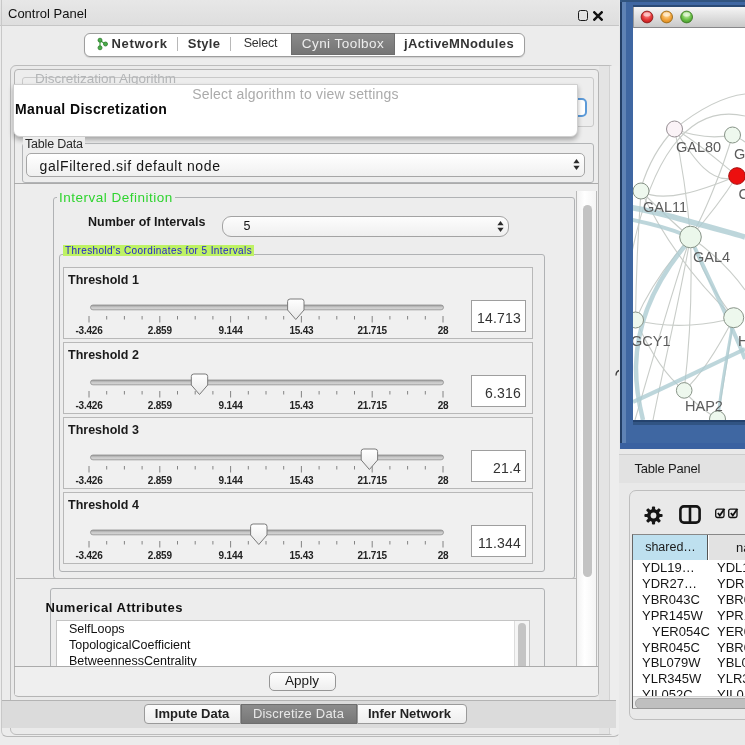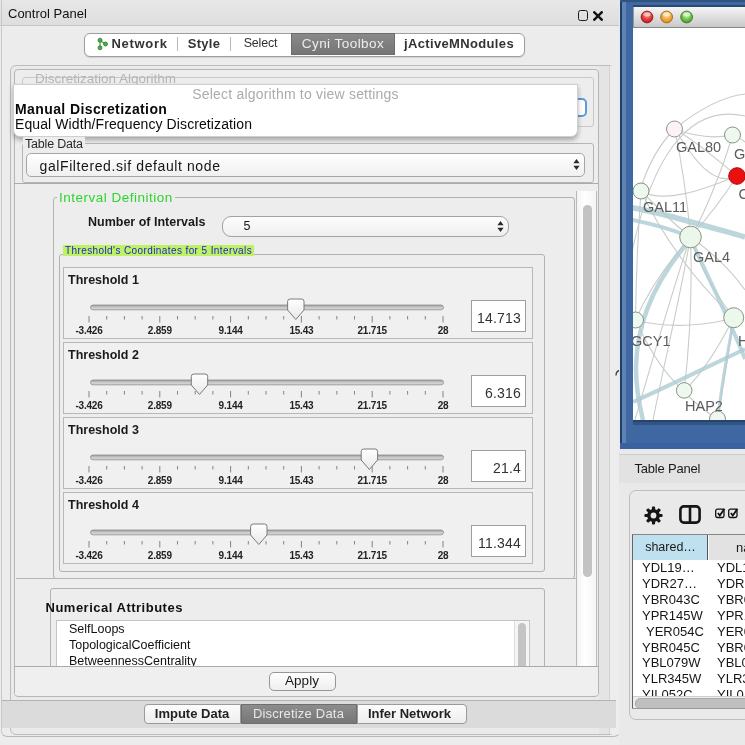--- a/index.html
+++ b/index.html
@@ -49,21 +49,20 @@
     </svg>
 
   <div class="abs" style="left:22px;top:77px;width:570px;height:48px;border:1px solid #c9c9c9;border-radius:3px;"></div>
   <div class="abs" style="left:35px;top:70.5px;font-size:13.5px;color:#b3b5b7;">Discretization Algorithm</div>
 
   <div class="abs" style="left:560px;top:98px;width:27px;height:19px;border:2.6px solid #5c9ad8;border-radius:5px;background:#fff;box-sizing:border-box;"></div>
 
   <div class="abs" style="left:13px;top:84px;width:565px;height:53px;background:#fff;border:1px solid #cfcfcf;border-radius:0 0 7px 7px;box-shadow:0 3px 5px rgba(0,0,0,0.3);box-sizing:border-box;"></div>
   <div class="abs" style="left:13px;top:86px;width:565px;text-align:center;font-size:14px;letter-spacing:0.2px;color:#ababab;">Select algorithm to view settings</div>
   <div class="abs" style="left:15px;top:101px;font-size:14px;font-weight:bold;letter-spacing:0.4px;color:#0a0a0a;">Manual Discretization</div>
-  <div class="abs" style="left:15px;top:115.5px;font-size:14px;letter-spacing:0.1px;color:#0a0a0a;">Equal Width/Frequency Discretization</div>
 
   <div class="abs" style="left:22px;top:142.5px;width:570px;height:38px;border:1px solid #b2b4b6;border-radius:3px;"></div>
   <div class="abs" style="left:23px;top:137px;background:#ededed;padding:0 2px;font-size:12.5px;letter-spacing:-0.2px;color:#2a2a2a;">Table Data</div>
   <div class="abs" style="left:25.5px;top:153px;width:559px;height:24px;background:linear-gradient(#ffffff,#f0f0f0);border:1px solid #a6a6a6;border-radius:5px;box-sizing:border-box;"></div>
   <div class="abs" style="left:39.5px;top:158px;font-size:14px;letter-spacing:0.6px;color:#151515;">galFiltered.sif default node</div>
   <svg class="abs" style="left:572.5px;top:159px;" width="7" height="11" viewBox="0 0 7 11">
     <path d="M3.5 0 L6.6 4.2 L0.4 4.2 Z" fill="#2a2a2a"></path>
       <path d="M3.5 11 L6.6 6.8 L0.4 6.8 Z" fill="#2a2a2a"></path>
   </svg>
 
@@ -445,21 +444,21 @@
     <div style="position:absolute;left:103px;top:5px;font-size:13px;color:#1a1a1a;">na</div>
     <div style="position:absolute;left:0;top:25px;width:113px;font-size:13px;color:#161616;line-height:15.9px;">
       <div style="position:absolute;left:9px;">YDL19…</div>
         <div style="position:absolute;left:84px;">YDL1</div>
       <div style="position:absolute;left:9px;top:15.9px;">YDR27…</div>
         <div style="position:absolute;left:84px;top:15.9px;">YDR2</div>
       <div style="position:absolute;left:9px;top:31.8px;">YBR043C</div>
         <div style="position:absolute;left:84px;top:31.8px;">YBR0</div>
       <div style="position:absolute;left:9px;top:47.7px;">YPR145W</div>
         <div style="position:absolute;left:84px;top:47.7px;">YPR1</div>
-      <div style="position:absolute;left:13px;top:63.6px;text-align:right;">YER054C</div>
+      <div style="position:absolute;left:19px;top:63.6px;text-align:right;">YER054C</div>
         <div style="position:absolute;left:84px;top:63.6px;">YER0</div>
       <div style="position:absolute;left:9px;top:79.5px;">YBR045C</div>
         <div style="position:absolute;left:84px;top:79.5px;">YBR0</div>
       <div style="position:absolute;left:9px;top:95.4px;">YBL079W</div>
         <div style="position:absolute;left:84px;top:95.4px;">YBL0</div>
       <div style="position:absolute;left:9px;top:111.3px;">YLR345W</div>
         <div style="position:absolute;left:84px;top:111.3px;">YLR3</div>
       <div style="position:absolute;left:9px;top:127.2px;">YIL052C</div>
         <div style="position:absolute;left:84px;top:127.2px;">YIL0</div>
     </div>

